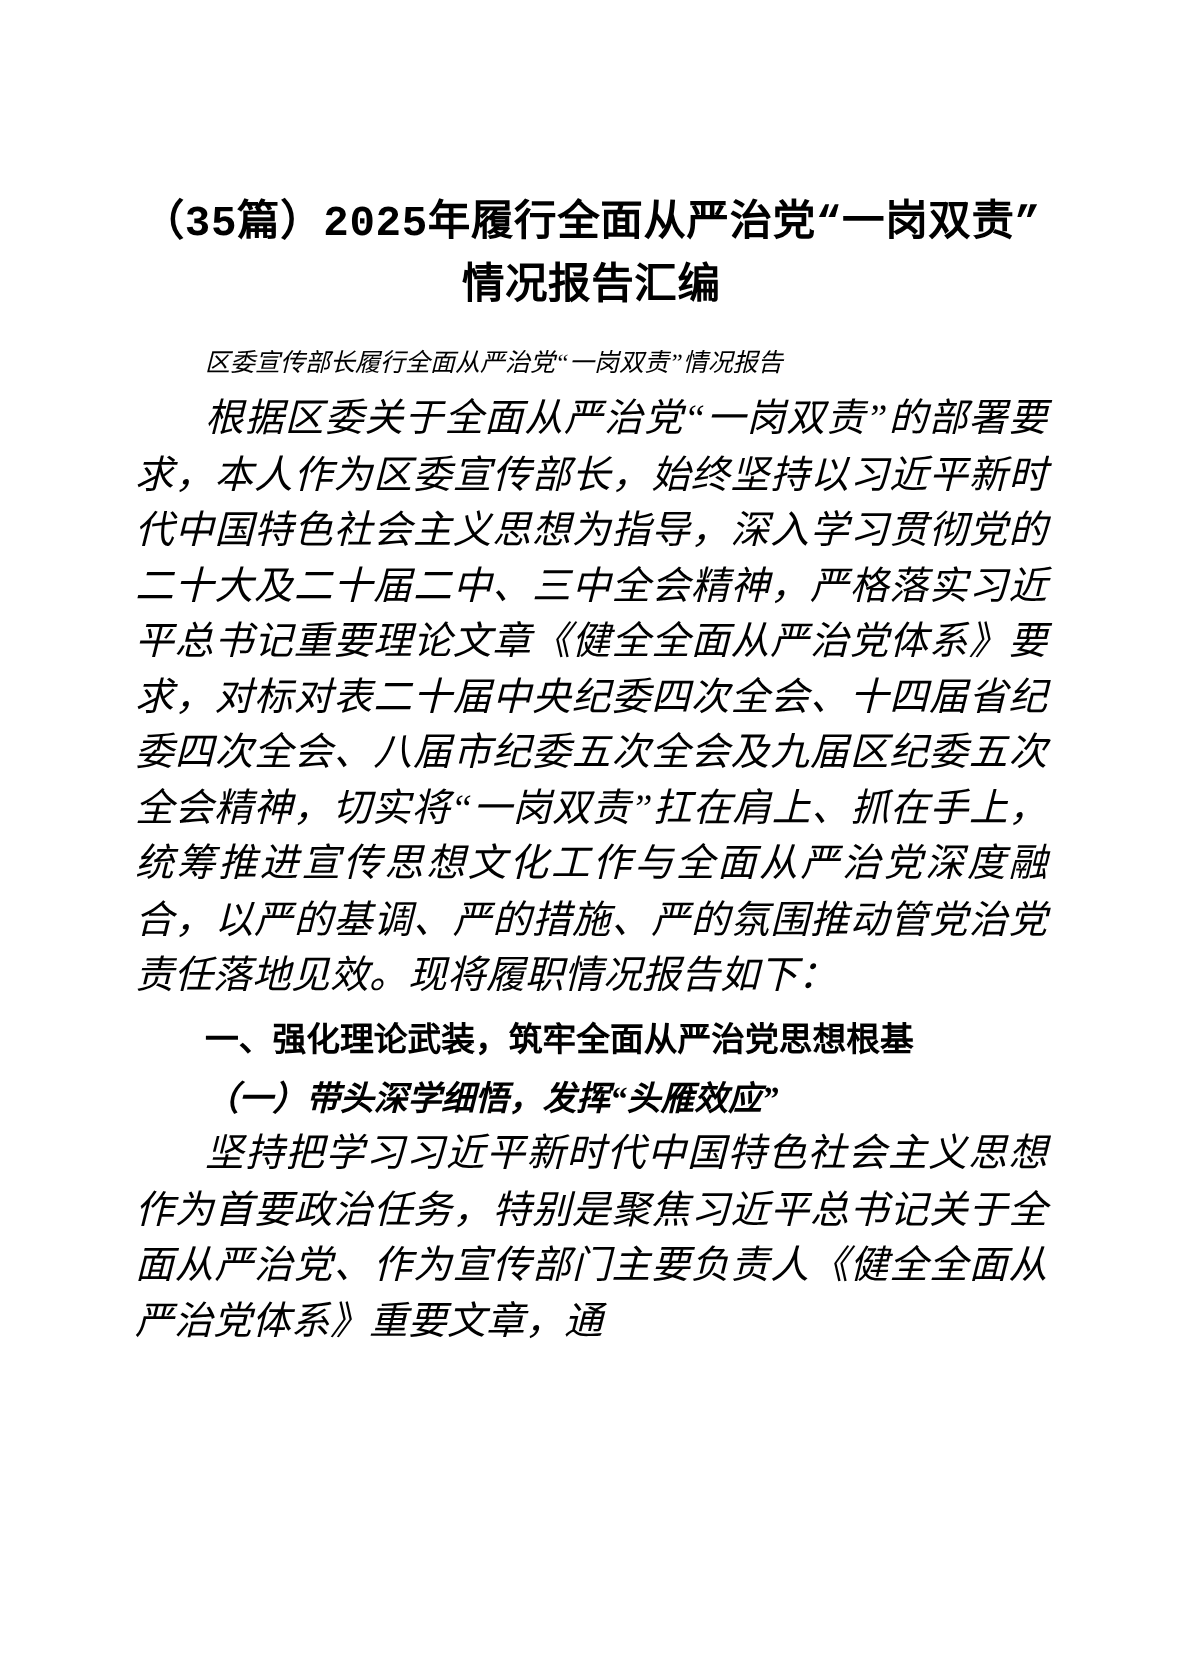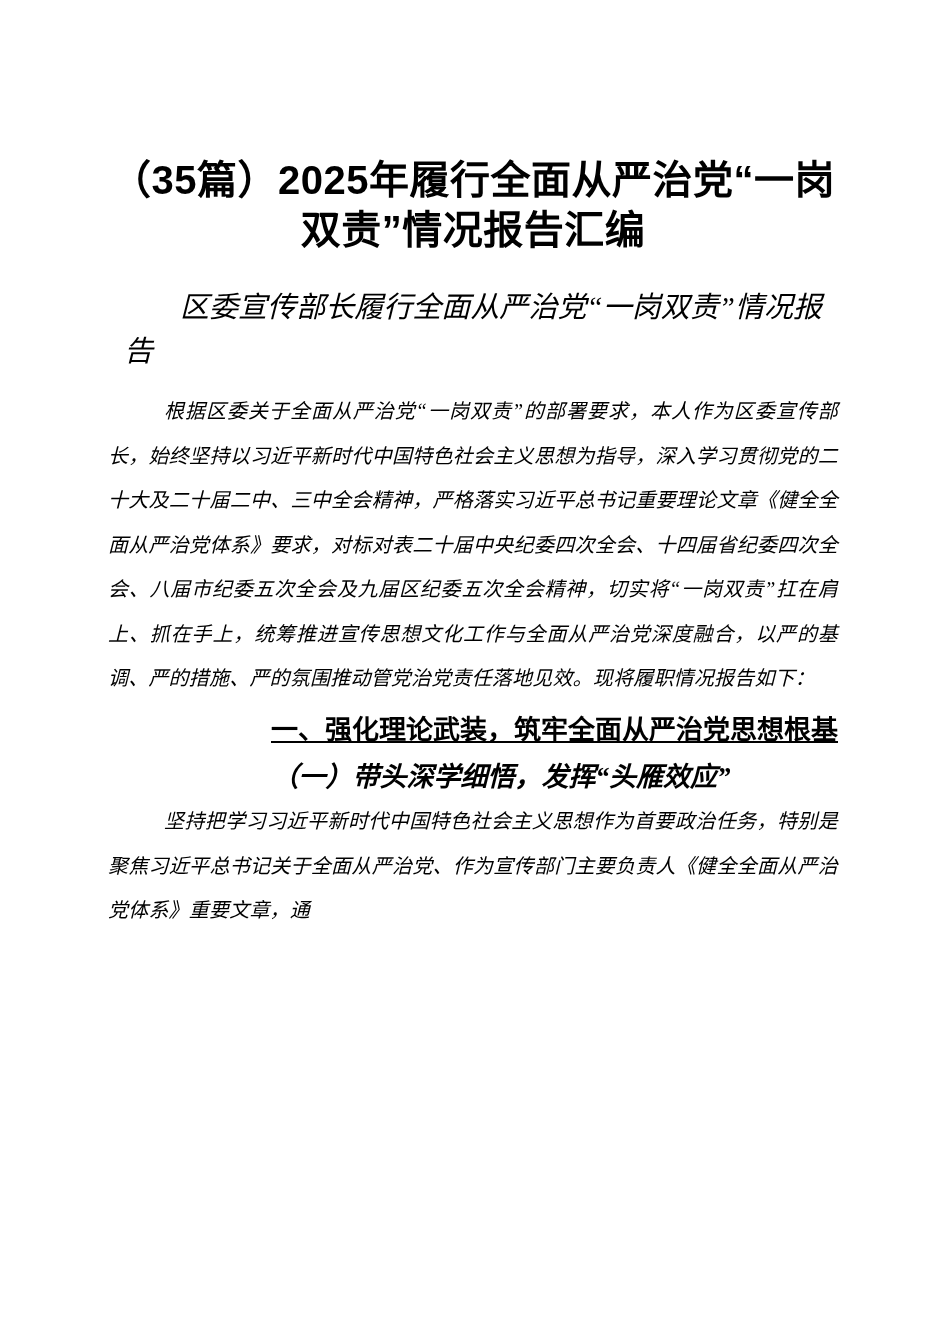--- a/index.html
+++ b/index.html
@@ -20,85 +20,84 @@
 
   .content {
     position: absolute;
     left: 108px;
     top: 0;
     width: 730px;
   }
 
   
   .doc-title {
-    font-family: Liberation Sans, sans-serif;
+    font-family: Liberation Mono, monospace;
     font-weight: bold;
-    font-size: 40px;
+    font-size: 34px;
     line-height: 50px;
     color: #000000;
     text-align: center;
     margin: 0;
     padding-top: 155px;
     letter-spacing: 0.5px;
     word-break: break-all;
   }
 
   
   .doc-subtitle {
     font-family: "Liberation Serif", "DejaVu Serif", serif;
-    font-size: 29px;
+    font-size: 20px;
     line-height: 44px;
     color: #000000;
-    margin: 16px;
+    margin: 0;
     padding-top: 14px;
     text-align: justify;
     text-indent: 56px;
     word-break: break-all;
     font-style: italic;
   }
 
   
   .para {
     font-family: "Liberation Serif", "DejaVu Serif", serif;
-    font-size: 20px;
+    font-size: 31px;
     line-height: 44.5px;
     color: #000000;
     margin: 0;
     text-align: justify;
     text-indent: 56px;
     word-break: break-all;
     font-style: italic;
     letter-spacing: 0.2px;
   }
 
   
   .heading-1 {
     font-family: "Liberation Sans", "DejaVu Sans", sans-serif;
     font-weight: bold;
     font-size: 27px;
     line-height: 46px;
     color: #000000;
     margin: 0;
     text-indent: 56px;
-    text-align: right;
+    text-align: left;
     word-break: break-all;
     padding-top: 4px;
     padding-bottom: 2px;
-    text-decoration: underline;
   }
 
   
   .heading-2 {
     font-family: "Liberation Serif", "DejaVu Serif", serif;
     font-size: 27px;
     line-height: 44.5px;
     color: #000000;
     margin: 0;
     text-indent: 56px;
-    text-align: center;
+    text-align: left;
     word-break: break-all;
     font-style: italic;
   }
 
   .spacer-sm { height: 2px; }
 </style>
 </head>
 <body>
 
 <div class="page">

